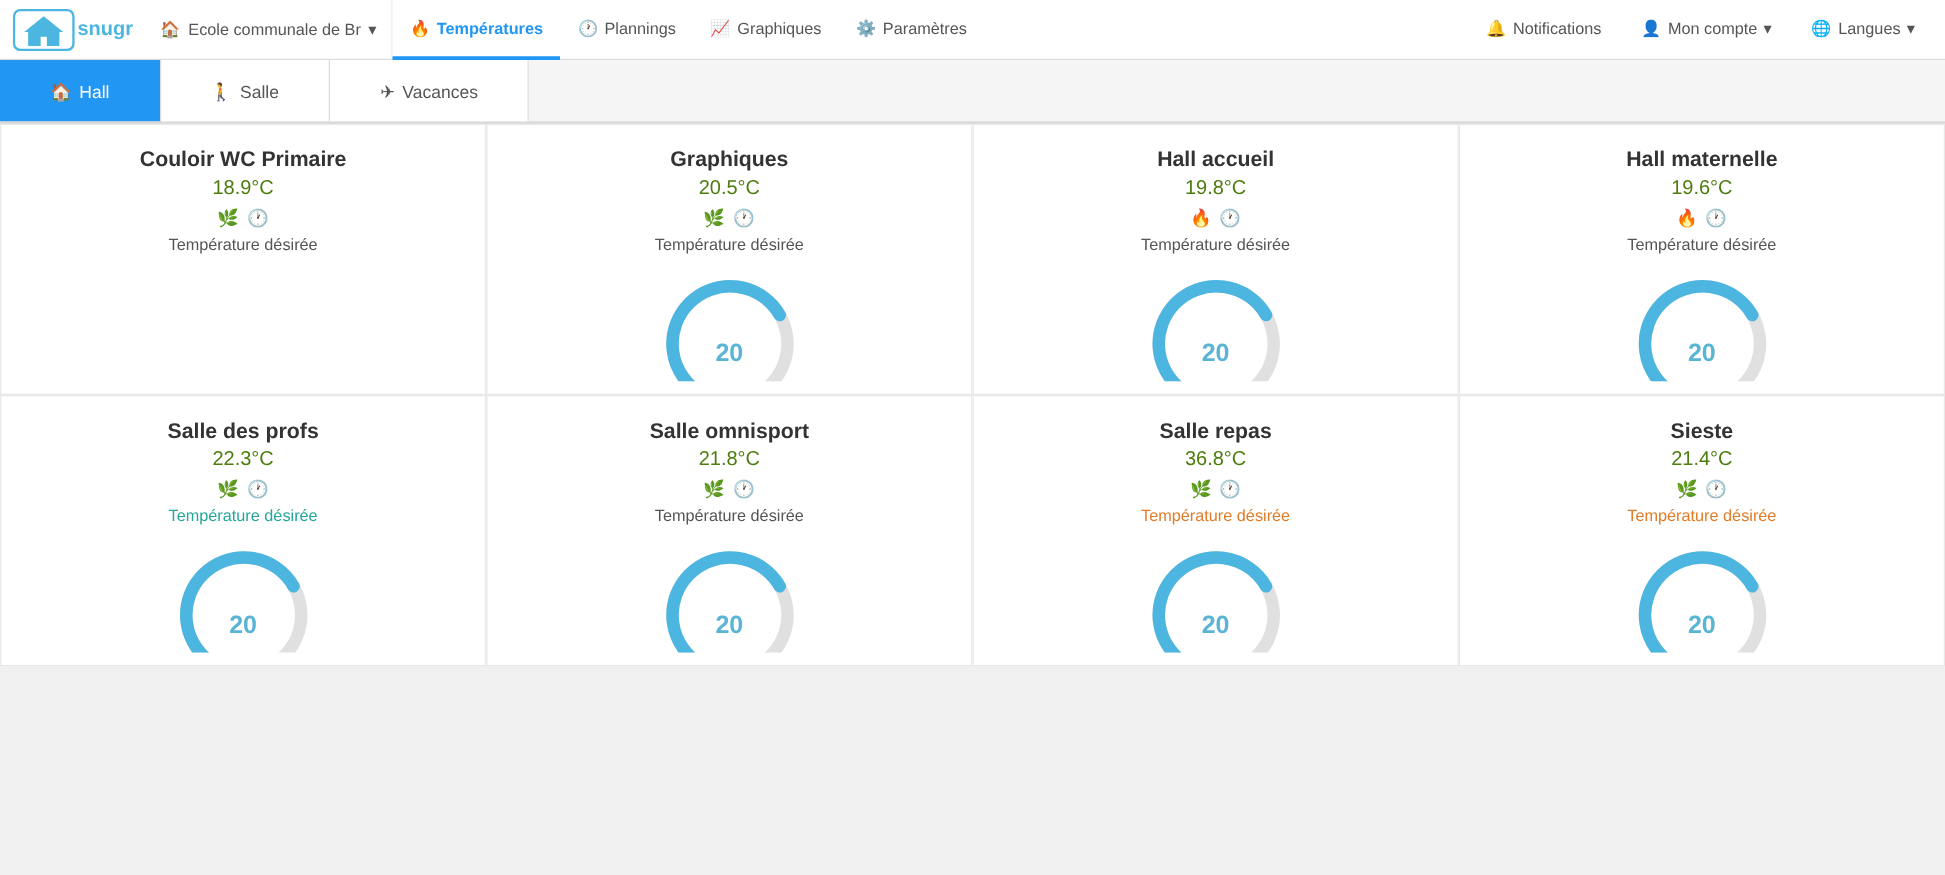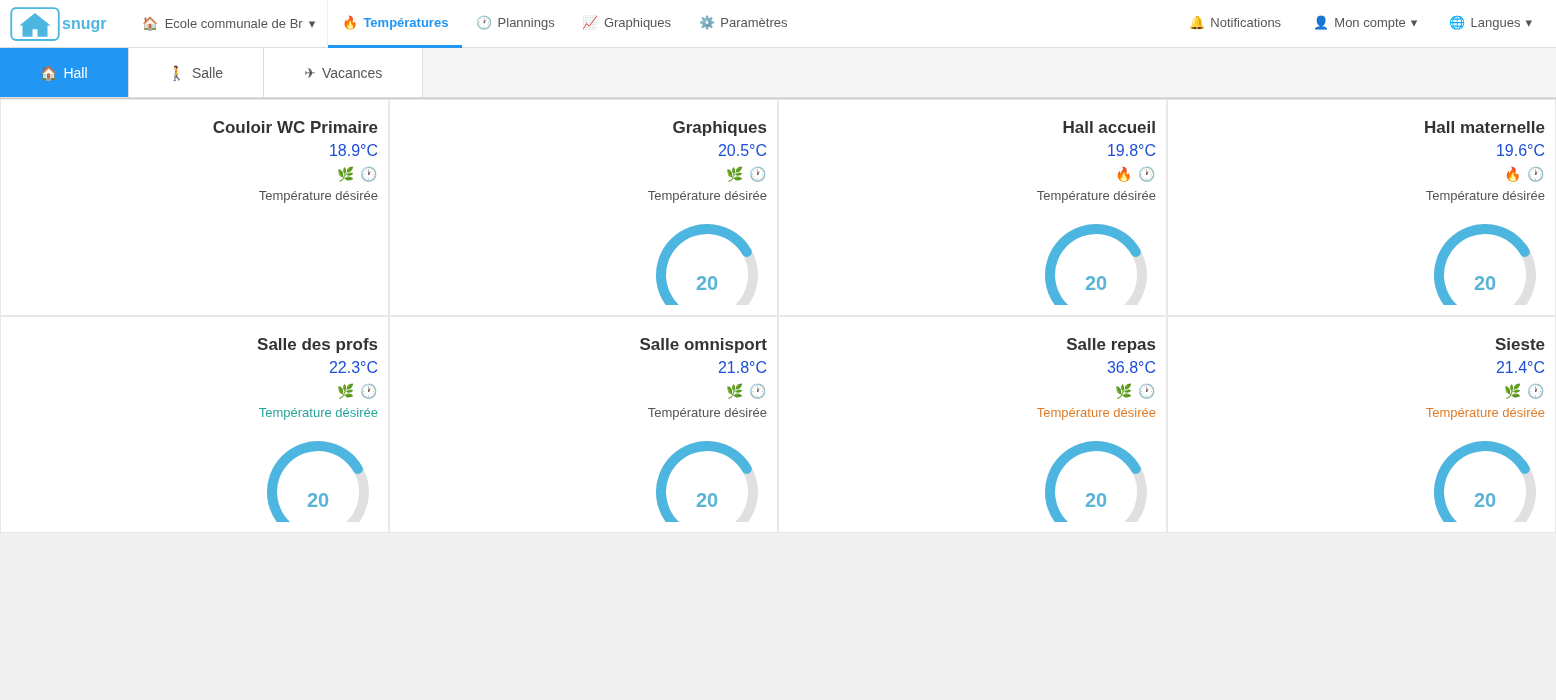--- a/index.html
+++ b/index.html
@@ -11,21 +11,21 @@
       align-items: center;
       background: #fff;
       border-bottom: 1px solid #ddd;
       height: 48px;
       padding: 0 10px;
       gap: 0;
     }
     .nav-logo {
       display: flex;
       align-items: center;
-      margin-right: 24px;
+      margin-right: 10px;
     }
     .nav-logo svg { width: 50px; height: 36px; }
     .nav-school {
       display: flex;
       align-items: center;
       padding: 0 12px;
       height: 48px;
       border-right: 1px solid #eee;
       color: #555;
       font-size: 13px;
@@ -86,33 +86,33 @@
       grid-template-columns: repeat(4, 1fr);
       gap: 0;
       background: #e0e0e0;
       border-top: 1px solid #ccc;
     }
     .room-card {
       background: #fff;
       border: 1px solid #e8e8e8;
       display: flex;
       flex-direction: column;
-      align-items: flex-end;
+      align-items: center;
       padding: 18px 10px 10px;
       gap: 4px;
     }
     .room-name {
       font-size: 17px;
       font-weight: 600;
       color: #333;
       text-align: center;
     }
     .room-temp {
       font-size: 16px;
-      color: #1d4ed8;
+      color: #4d7c0f;
       font-weight: 500;
     }
     .room-icons {
       display: flex;
       align-items: center;
       gap: 6px;
       margin: 2px 0;
     }
     .room-icons .leaf-icon { color: #5aab6e; font-size: 14px; }
     .room-icons .clock-icon { color: #aaa; font-size: 14px; }

